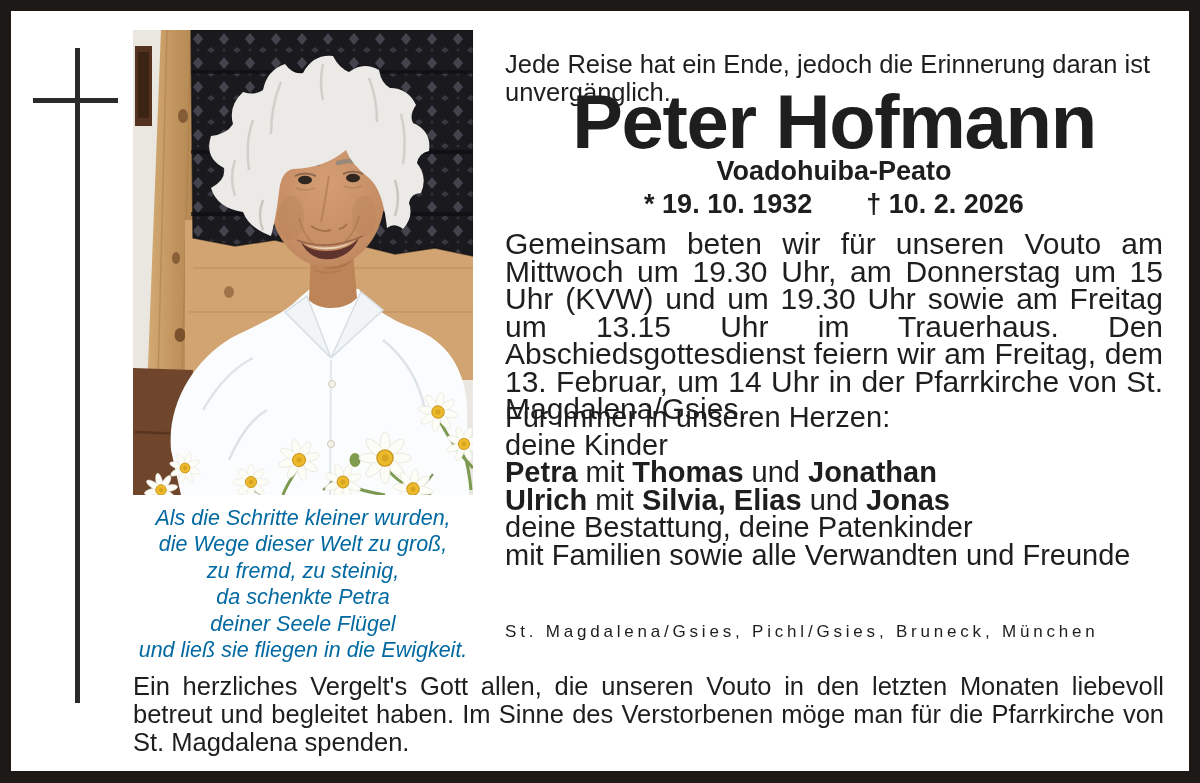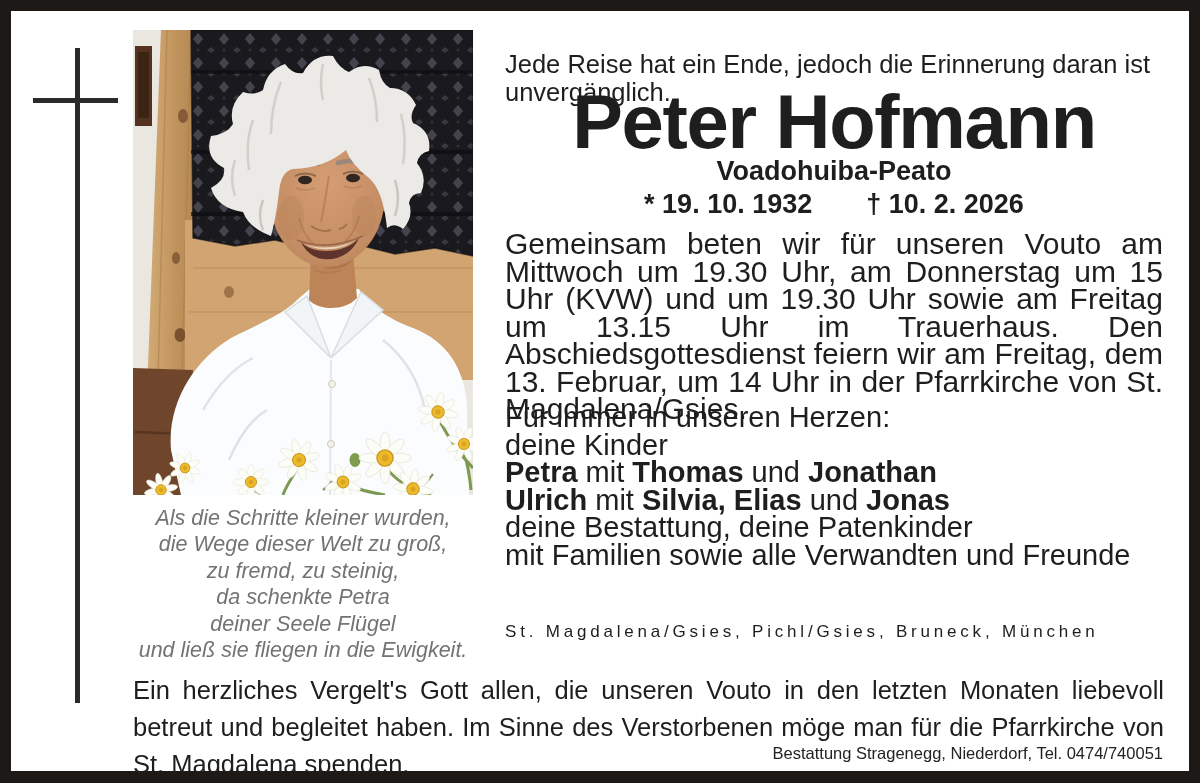--- a/index.html
+++ b/index.html
@@ -7,38 +7,38 @@
         font-family:"Liberation Sans",sans-serif;color:#1e1e1e;overflow:hidden;}
   .card{position:absolute;left:11px;top:11px;right:11px;bottom:12px;background:#ffffff;}
   
   .cross{position:absolute;left:22px;top:37px;width:85px;height:655px;}
   .cross .vbar{position:absolute;left:42px;top:0;width:5px;height:100%;background:#2b2b2b;}
   .cross .hbar{position:absolute;left:0;top:50px;width:85px;height:5px;background:#2b2b2b;}
   
   .photo{position:absolute;left:122px;top:19px;width:340px;height:465px;display:block;}
   
   .poem{position:absolute;left:118px;top:494px;width:348px;text-align:center;
-        font-style:italic;font-size:21.5px;line-height:26.4px;color:#737373;}
+        font-style:italic;font-size:21.5px;line-height:26.4px;color:#0369a1;}
   
   .rcol{position:absolute;left:494px;top:0;width:658px;height:612px;}
   .rcol > *{position:absolute;left:0;width:658px;}
   .epigraph{top:13px;font-size:25.5px;line-height:28px;}
   .name{top:71px;margin:0;font-size:76px;line-height:80px;font-weight:bold;
         letter-spacing:-1.3px;text-align:center;white-space:nowrap;}
   .nickname{top:146px;font-size:27px;line-height:28px;font-weight:bold;text-align:center;}
   .dates{top:178px;font-size:27px;line-height:30px;font-weight:bold;text-align:center;}
   .dates .death-date{margin-left:54px;}
   .announcement{top:219px;margin:0;font-size:30px;line-height:27.5px;
         text-align:justify;text-align-last:left;}
   .family{top:393px;font-size:29px;line-height:27.5px;}
   .family .bold{font-weight:bold;}
   .places{top:607px;font-size:17px;line-height:28.5px;letter-spacing:3.8px;}
   
   .thanks{position:absolute;left:122px;top:661px;width:1031px;margin:0;
-        font-size:25.5px;line-height:37px;text-align:justify;text-align-last:left;}
+        font-size:25.5px;line-height:28px;text-align:justify;text-align-last:left;}
   .funeral{position:absolute;left:122px;top:733px;width:1030px;text-align:right;
         font-size:16.5px;line-height:19px;color:#222;}
 </style>
 </head>
 <body>
 
 <div class="page">
   <div class="card">
 
     <div class="cross">
@@ -208,16 +208,15 @@
         <div>deine Kinder</div>
         <div><span class="bold">Petra</span><span> mit </span><span class="bold">Thomas</span><span> und </span><span class="bold">Jonathan</span></div>
         <div><span class="bold">Ulrich</span><span> mit </span><span class="bold">Silvia, Elias</span><span> und </span><span class="bold">Jonas</span></div>
         <div>deine Bestattung, deine Patenkinder</div>
         <div>mit Familien sowie alle Verwandten und Freunde</div>
       </div>
       <div class="places">St. Magdalena/Gsies, Pichl/Gsies, Bruneck, München</div>
     </div>
 
     <p class="thanks">Ein herzliches Vergelt's Gott allen, die unseren Vouto in den letzten Monaten liebevoll betreut und begleitet haben. Im Sinne des Verstorbenen möge man für die Pfarrkirche von St. Magdalena spenden.</p>
-    <div class="funeral">Bestattung Stragenegg, Niederdorf, Tel. 0474/740051</div>
 
   </div>
 </div>
 
 </body></html>

